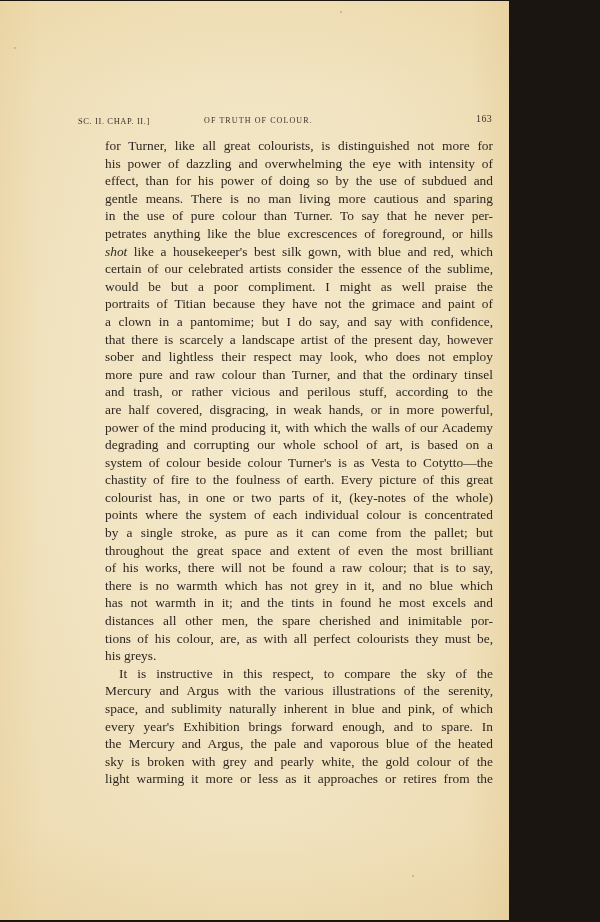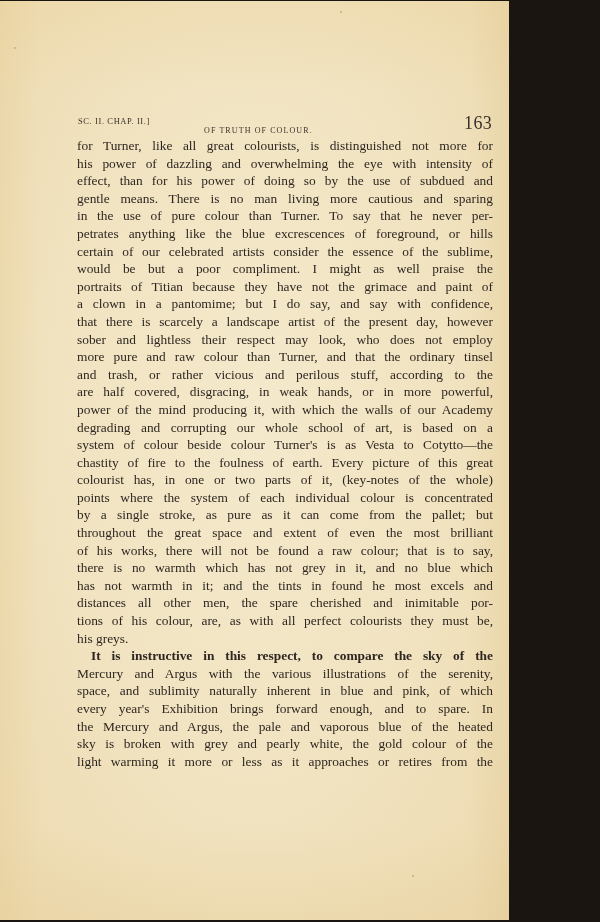--- a/index.html
+++ b/index.html
@@ -43,54 +43,54 @@
     .running-head-left {
       position: absolute;
       left: 0;
       top: 3px;
       font-size: 8.5px;
       letter-spacing: 0.6px;
     }
     .running-head-center {
       position: absolute;
       left: 126px;
-      top: 13px;
+      top: 3px;
       font-size: 8px;
       letter-spacing: 1.1px;
     }
     .page-number {
       position: absolute;
       right: 0;
       top: 0;
-      font-size: 18px;
+      font-size: 10px;
       letter-spacing: 0.3px;
     }
     .body-text {
       position: absolute;
       top: 136px;
       left: 77px;
       width: 416px;
       font-family: "Liberation Serif", serif;
       font-size: 13.4px;
       line-height: 17.6px;
       color: #2e2721;
     }
     .line {
       display: block;
       white-space: nowrap;
       text-align: justify;
       text-align-last: justify;
       height: 17.6px;
+      margin-left: 28px;
     }
     .line.last {
       text-align-last: left;
     }
     .line.indent {
       padding-left: 14px;
-      font-weight: bold;
     }
     .line em {
       font-style: italic;
     }
     .speck {
       position: absolute;
       width: 2px;
       height: 2px;
       border-radius: 50%;
       background: rgba(150, 120, 80, 0.45);
@@ -108,20 +108,21 @@
   </div>
 
   <div class="body-text">
     <div>
       <span class="line">for Turner, like all great colourists, is distinguished not more for</span>
       <span class="line">his power of dazzling and overwhelming the eye with intensity of</span>
       <span class="line">effect, than for his power of doing so by the use of subdued and</span>
       <span class="line">gentle means.  There is no man living more cautious and sparing</span>
       <span class="line">in the use of pure colour than Turner.  To say that he never per-</span>
       <span class="line">petrates anything like the blue excrescences of foreground, or hills</span>
+      <span class="line"><em>shot</em><span> like a housekeeper's best silk gown, with blue and red, which</span></span>
       <span class="line">certain of our celebrated artists consider the essence of the sublime,</span>
       <span class="line">would be but a poor compliment.  I might as well praise the</span>
       <span class="line">portraits of Titian because they have not the grimace and paint of</span>
       <span class="line">a clown in a pantomime;  but I do say, and say with confidence,</span>
       <span class="line">that there is scarcely a landscape artist of the present day, however</span>
       <span class="line">sober and lightless their respect may look, who does not employ</span>
       <span class="line">more pure and raw colour than Turner, and that the ordinary tinsel</span>
       <span class="line">and trash, or rather vicious and perilous stuff, according to the</span>
       <span class="line">are half covered, disgracing, in weak hands, or in more powerful,</span>
       <span class="line">power of the mind producing it, with which the walls of our Academy</span>

